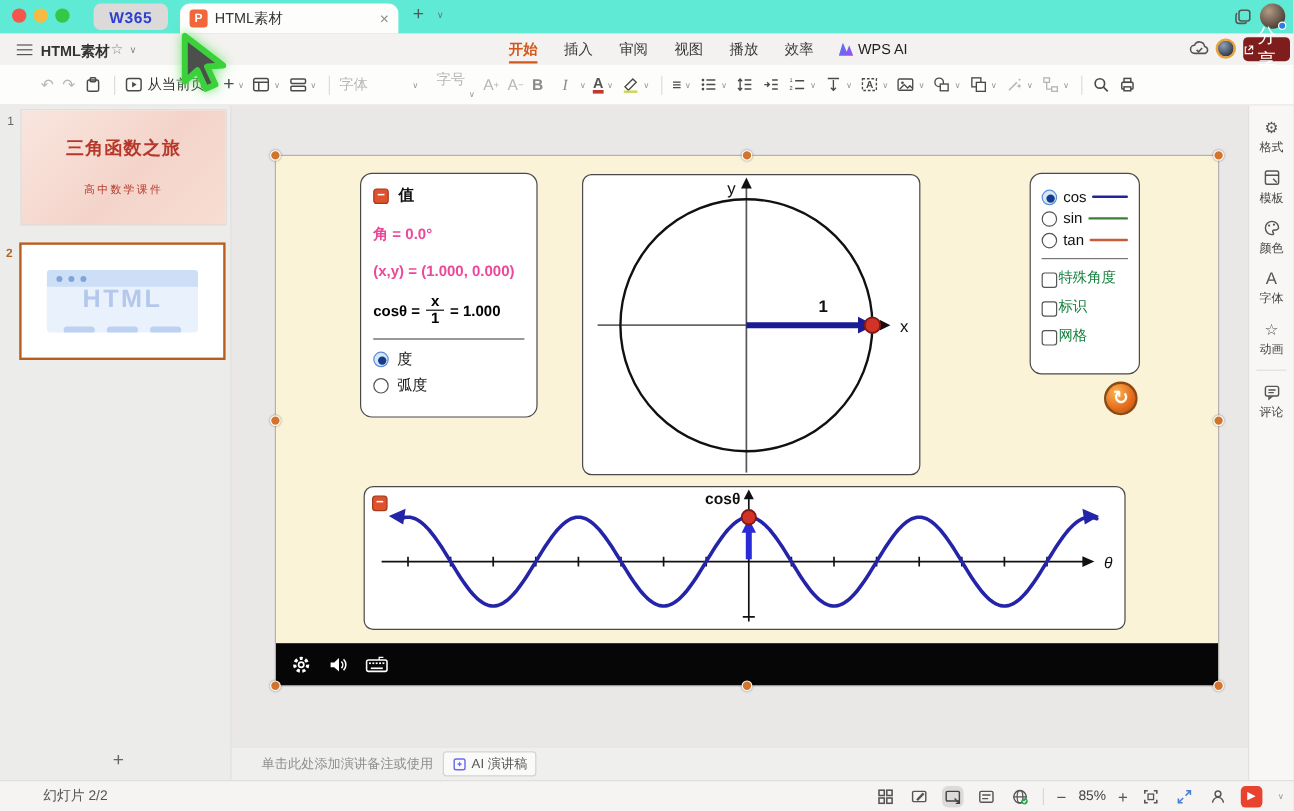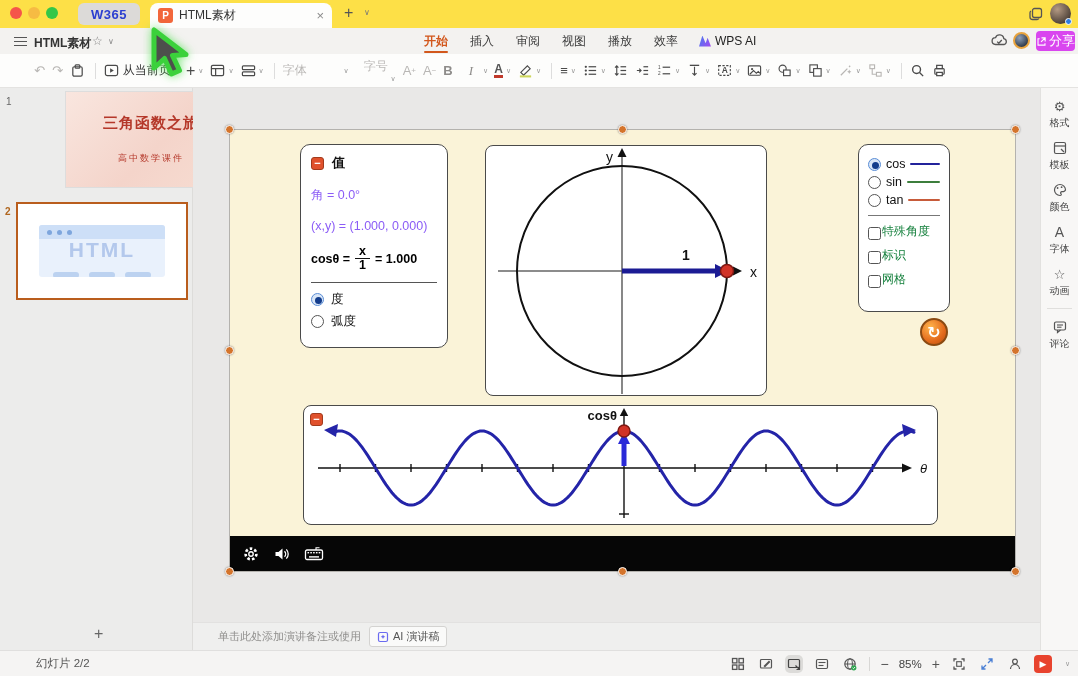--- a/index.html
+++ b/index.html
@@ -1,21 +1,21 @@
 <!DOCTYPE html>
 <html><head>
 <meta charset="utf-8">
 <style>
   * { margin:0; padding:0; box-sizing:border-box; }
   html,body { width:1078px; height:676px; }
   body { font-family:"Liberation Sans","DejaVu Sans",sans-serif; background:#e9e8e7; overflow:hidden; }
   #app { position:relative; width:1078px; height:676px; background:#e9e8e7; }
 
   
-  .titlebar { position:absolute; left:0; top:0; width:1078px; height:28px; background:#fde047; }
+  .titlebar { position:absolute; left:0; top:0; width:1078px; height:28px; background:#5eead4; }
   .tlight { position:absolute; top:7px; width:12px; height:12px; border-radius:50%; }
   .tl-red { left:10px; background:#f5554a; }
   .tl-yellow { left:28px; background:#f6bb43; }
   .tl-green { left:46px; background:#34c748; }
   .wps-logo { position:absolute; left:78px; top:3px; width:62px; height:22px; background:#dcdad8; border-radius:6px;
               color:#2b3fd0; font-weight:bold; font-size:13px; display:flex; align-items:center; justify-content:center; letter-spacing:.5px; }
   .doc-tab { position:absolute; left:150px; top:3px; width:182px; height:25px; background:#fdfdfc; border-radius:8px 8px 0 0;
              display:flex; align-items:center; padding:0 8px; gap:6px; }
   .ppt-icon { width:15px; height:15px; background:#f2663a; border-radius:3px; color:#fff; font-size:10px; font-weight:bold;
               display:flex; align-items:center; justify-content:center; }
@@ -37,22 +37,22 @@
   .title-chev { position:absolute; left:108px; top:9px; color:#8a8a8a; font-size:8px; }
   .menus { position:absolute; left:413px; top:0; height:26px; display:flex; align-items:center; }
   .menu-item { font-size:12px; color:#3a3a3a; padding:0 11px; height:26px; line-height:26px; position:relative; }
   .menu-item.active { color:#d2571c; font-weight:bold; }
   .menu-item.active:after { content:""; position:absolute; left:11px; right:11px; bottom:1px; height:2px; background:#d2571c; border-radius:1px; }
   .ai-menu { display:flex; align-items:center; gap:4px; padding:0 10px; font-size:12px; color:#222; }
   .ai-logo { width:12px; height:11px; background:linear-gradient(120deg,#4a7bf0,#a44af0); clip-path:polygon(0 100%,28% 0,55% 70%,72% 20%,100% 100%); }
   .cloud-ic { position:absolute; left:990px; top:4px; }
   .avatar-mini { position:absolute; left:1013px; top:4px; width:17px; height:17px; border-radius:50%;
                  border:2px solid #e8a33d; background:radial-gradient(circle at 35% 30%,#8fa0b8,#2e3a4a 75%); }
-  .share-btn { position:absolute; left:1036px; top:3px; width:39px; height:20px; background:#d946ef; border-radius:4px;
-               color:#fff; font-size:13px; display:flex; align-items:center; justify-content:center; gap:2px; }
+  .share-btn { position:absolute; left:1036px; top:3px; width:39px; height:20px; background:#7f1d1d; border-radius:4px;
+               color:#fff; font-size:16px; display:flex; align-items:center; justify-content:center; gap:2px; }
 
   
   .toolbar { position:absolute; left:0; top:54px; width:1078px; height:34px; background:#fdfdfc; border-bottom:1px solid #e4e3e1;
              display:flex; align-items:center; padding-left:34px; }
   .tb { display:flex; align-items:center; margin-right:7px; color:#4a4a4a; font-size:13px; }
   .tb.dis { color:#b8b6b4; }
   .tb svg { display:block; }
   .chev { font-size:7px; color:#999; margin-left:3px; }
   .tsep { width:1px; height:16px; background:#ddd; margin:0 8px 0 3px; }
   .tb-text { font-size:12px; color:#333; margin-left:4px; }
@@ -61,21 +61,21 @@
   .fs-w60 { width:66px; } .fs-w34 { width:40px;flex-direction:column; }
   .bold-b { font-weight:bold; font-size:13px; color:#8e8c8a; }
   .ital-i { font-style:italic; font-family:"Liberation Serif",serif; font-size:13px; color:#8e8c8a; margin-left:9px; }
   .fcolor { font-size:12px; font-weight:bold; color:#555; border-bottom:3px solid #c0392b; line-height:12px; }
   .sup { font-size:8px; vertical-align:super; }
 
   
   .left-panel { position:absolute; left:0; top:88px; width:193px; height:562px; background:#ececeb; border-right:1px solid #dddcda; }
   .thumb-num { position:absolute; font-size:10px; color:#666; }
   .thumb1 { position:absolute; left:18px; top:4px; width:170px; height:95px; background:linear-gradient(135deg,#f9e6df 0%,#f4d4ca 55%,#f7ddd2 100%);
-            display:flex; flex-direction:column; align-items:center; justify-content:center; gap:19px; box-shadow:0 0 0 1px #ddd;margin-left:48px; }
+            display:flex; flex-direction:column; align-items:center; justify-content:center; gap:19px; box-shadow:0 0 0 1px #ddd; }
   .thumb1 .t1 { color:#b5382a; font-weight:bold; font-size:15px; letter-spacing:1px; }
   .thumb1 .t2 { color:#b5382a; font-size:9px; letter-spacing:2px; }
   .thumb2 { position:absolute; left:16px; top:114px; width:172px; height:98px; background:#fff; border:2px solid #b95d1d; padding:21px; }
   .browser { width:100%; height:100%; background:#e9f1fc; border-radius:3px; overflow:hidden; position:relative; }
   .browser-head { height:14px; background:#cddff7; display:flex; align-items:center; gap:5px; padding-left:8px; }
   .bdot { width:5px; height:5px; border-radius:50%; background:#7ea6dd; }
   .browser-body { position:absolute; left:0; right:0; top:14px; bottom:0; display:flex; flex-direction:column; align-items:center; justify-content:center; gap:10px; }
   .html-word { color:#b3c8ec; font-weight:bold; font-size:21px; letter-spacing:2px; }
   .pill-row { display:flex; gap:10px; }
   .pill { width:26px; height:6px; border-radius:3px; background:#bcd2f0; }
@@ -110,21 +110,21 @@
   .slide { position:absolute; left:37px; top:42px; width:785px; height:441px; background:#faf3d8; outline:1px solid #b4b2ae; }
   .handle { position:absolute; width:9px; height:9px; border-radius:50%; background:#d4742c; border:1.5px solid #fff; box-shadow:0 0 2px rgba(0,0,0,.45); z-index:30; }
 
   .wpanel { position:absolute; background:#fff; border:1.6px solid #4a4a4a; border-radius:10px; }
   .minus-btn { width:13px; height:13px; background:#e0512c; border:1px solid #a23a1c; border-radius:3px; color:#fff;
                font-size:11px; line-height:10px; text-align:center; font-weight:bold; }
 
   .value-panel { left:70px; top:14px; width:148px; height:204px; padding:9px 10px; }
   .vp-head { display:flex; align-items:center; gap:8px; }
   .vp-title { font-size:13px; font-weight:bold; color:#111; }
-  .vp-line { font-size:12.5px; font-weight:normal; color:#8b5cf6; margin-top:15px; white-space:nowrap; }
+  .vp-line { font-size:12.5px; font-weight:bold; color:#ec4899; margin-top:15px; white-space:nowrap; }
   .vp-cos { display:flex; align-items:center; gap:5px; margin-top:12px; font-size:12.5px; font-weight:bold; }
   .frac { display:inline-flex; flex-direction:column; align-items:center; line-height:1.05; }
   .frac .den { border-top:1.4px solid #111; padding:0 4px; }
   .vp-hr { border:none; border-top:1px solid #555; margin:10px 0 8px 0; }
   .opt-row { display:flex; align-items:center; gap:7px; margin-top:5px; font-size:12.5px; color:#111; }
   .radio { width:13px; height:13px; border:1.5px solid #555; border-radius:50%; background:#fff; position:relative; flex:0 0 auto; }
   .radio.sel { border-color:#5b8ed6; background:#d9e6f7; }
   .radio.sel:after { content:""; position:absolute; left:3px; top:3px; width:7px; height:7px; border-radius:50%; background:#123c8c; }
   .checkbox { width:13px; height:13px; border:1.5px solid #555; border-radius:2.5px; background:#fff; flex:0 0 auto; }
 

